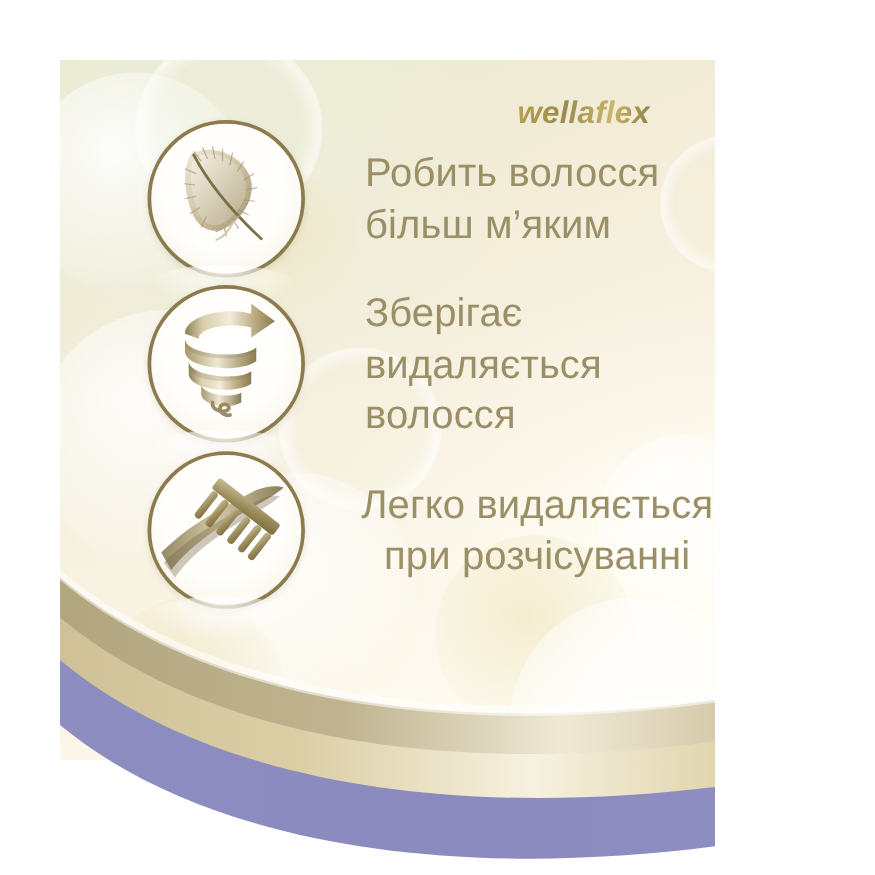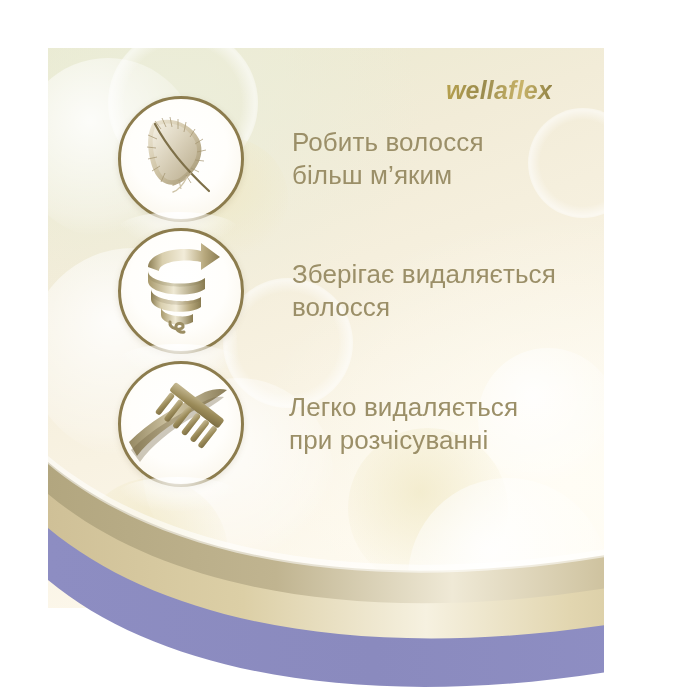--- a/index.html
+++ b/index.html
@@ -13,21 +13,20 @@
     overflow: hidden;
     font-family: "Liberation Sans", sans-serif;
   }
 
   #poster {
     position: relative;
     width: 572px;
     height: 700px;
     background: #ffffff;
     overflow: hidden;
-    padding-left: 32px;
   }
 
   
   .panel {
     position: absolute;
     left: 48px;
     top: 48px;
     width: 614px;
     height: 560px;
     overflow: hidden;
@@ -74,21 +73,21 @@
     width: 100%;
   }
   .feature {
     position: absolute;
     display: flex;
     align-items: center;
     left: 118px;
   }
   .feature-1 { top: 96px; }
   .feature-2 { top: 228px; }
-  .feature-3 { top: 361px; }
+  .feature-3 { top: 361px; text-align: center; }
 
   .badge {
     position: relative;
     width: 120px;
     height: 120px;
     flex: 0 0 120px;
     border-radius: 50%;
     border: 3px solid #8c7c4d;
     background: radial-gradient(circle at 48% 42%, #ffffff 0%, #fffefb 52%, #f7f1e2 100%);
     box-shadow: 0 2px 6px rgba(140,124,77,.18);
@@ -105,21 +104,21 @@
     background: radial-gradient(ellipse at 50% 0%, rgba(255,255,255,.95), rgba(255,255,255,0) 75%);
     pointer-events: none;
   }
   .refl-1 { top: 212px; }
   .refl-2 { top: 344px; }
   .refl-3 { top: 477px; }
 
   .feature-text {
     margin-left: 48px;
     color: #9b8f68;
-    font-size: 26px;
+    font-size: 32px;
     line-height: 1.27;
     white-space: pre-line;
     letter-spacing: .1px;
   }
   .feature-3 .feature-text { margin-left: 45px; }
 
   
   .ribbons {
     position: absolute;
     left: 0;

